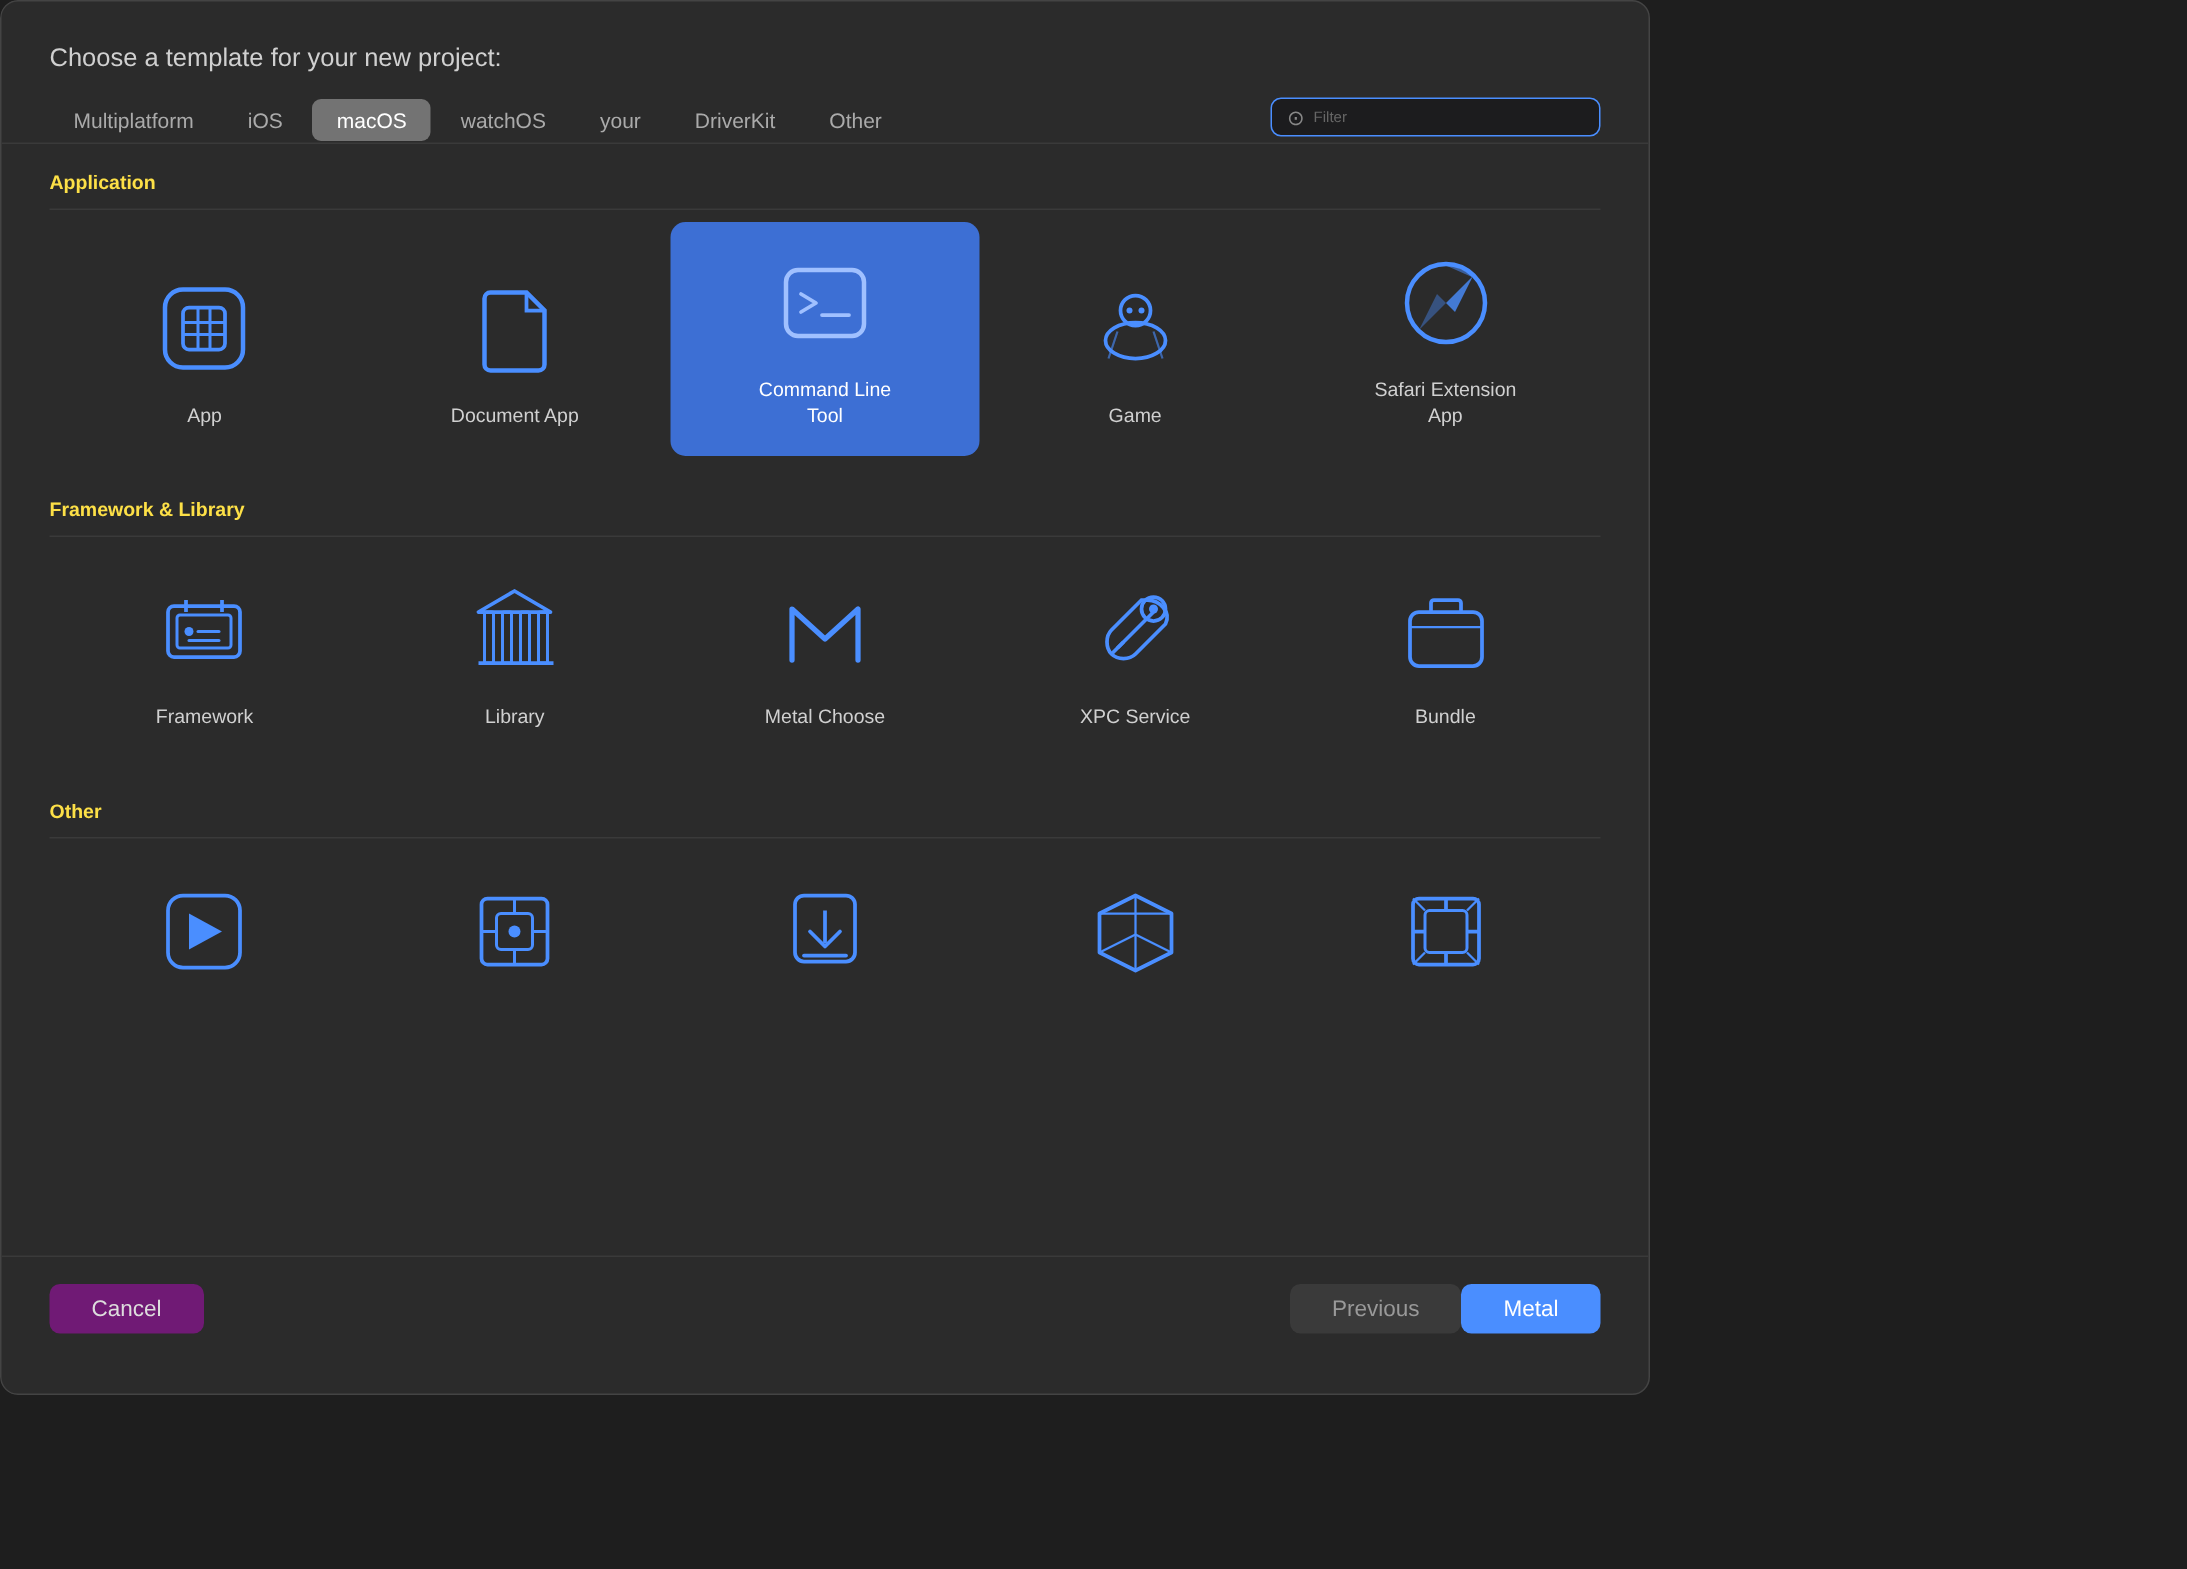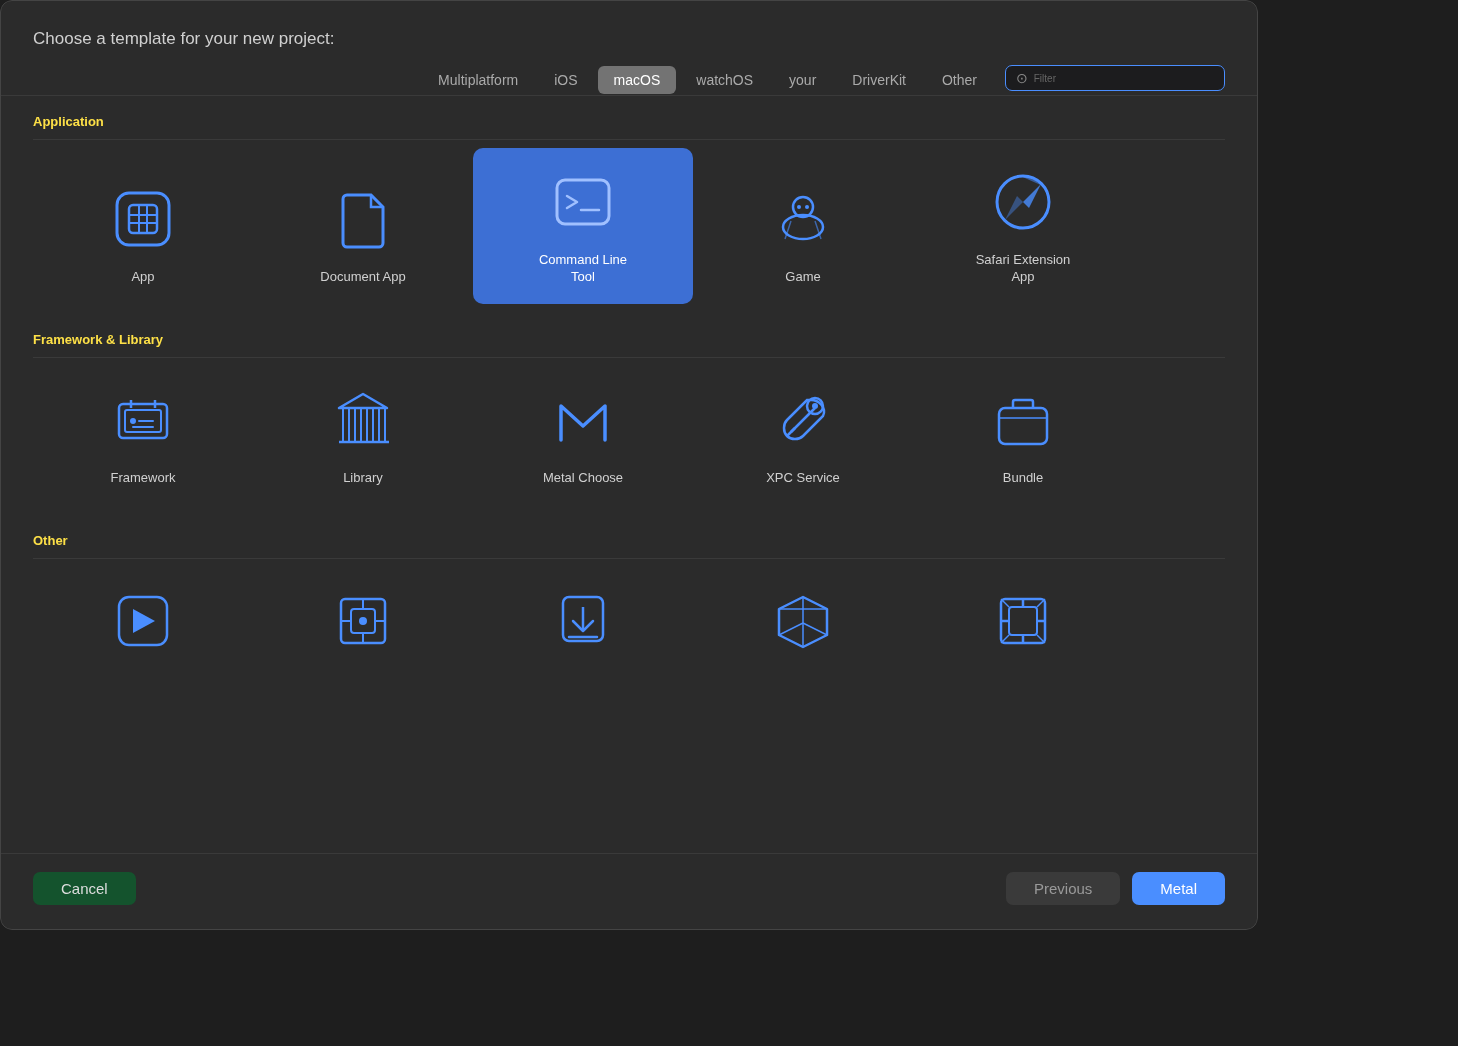--- a/index.html
+++ b/index.html
@@ -10,39 +10,39 @@
       width: 1258px;
       min-height: 930px;
       border-radius: 12px;
       overflow: hidden;
       position: relative;
     }
     .dialog {
       background: #2b2b2b;
       border-radius: 12px;
       border: 1px solid #444;
-      width: 1258px;
+      width: 1100px;
       min-height: 930px;
       display: flex;
       flex-direction: column;
-      padding: 28px 0 0 0;
+      padding: 28px 0 16px 0;
     }
     .header-title {
       color: #d0d0d0;
       font-size: 17px;
       font-weight: 400;
       padding: 0 32px 16px 32px;
     }
     .tabs-row {
       display: flex;
       align-items: center;
       padding: 0 32px 0 32px;
       border-bottom: 1px solid #3a3a3a;
       gap: 12px;
-      justify-content: flex-end;
+      justify-content: space-between;
     }
     .tabs-left {
       display: flex;
       align-items: center;
       gap: 4px;
     }
     .tab {
       padding: 6px 16px;
       border-radius: 6px;
       font-size: 14px;
@@ -138,34 +138,33 @@
       display: flex;
       align-items: center;
       justify-content: space-between;
       padding: 18px 32px 24px 32px;
       border-top: 1px solid #3a3a3a;
       margin-top: auto;
     }
     .footer-left {}
     .footer-right {
       display: flex;
-      gap: 12px;
       align-items: center;
     }
     .btn {
       padding: 8px 28px;
       border-radius: 7px;
       font-size: 15px;
       font-weight: 500;
       cursor: pointer;
       border: none;
       outline: none;
     }
     .btn-cancel {
-      background: #14532d;
+      background: #701a75;
       color: #ddd;
     }
     .btn-prev {
       background: #3a3a3a;
       color: #999;
     }
     .btn-next {
       background: #4a8eff;
       color: #fff;
     }

